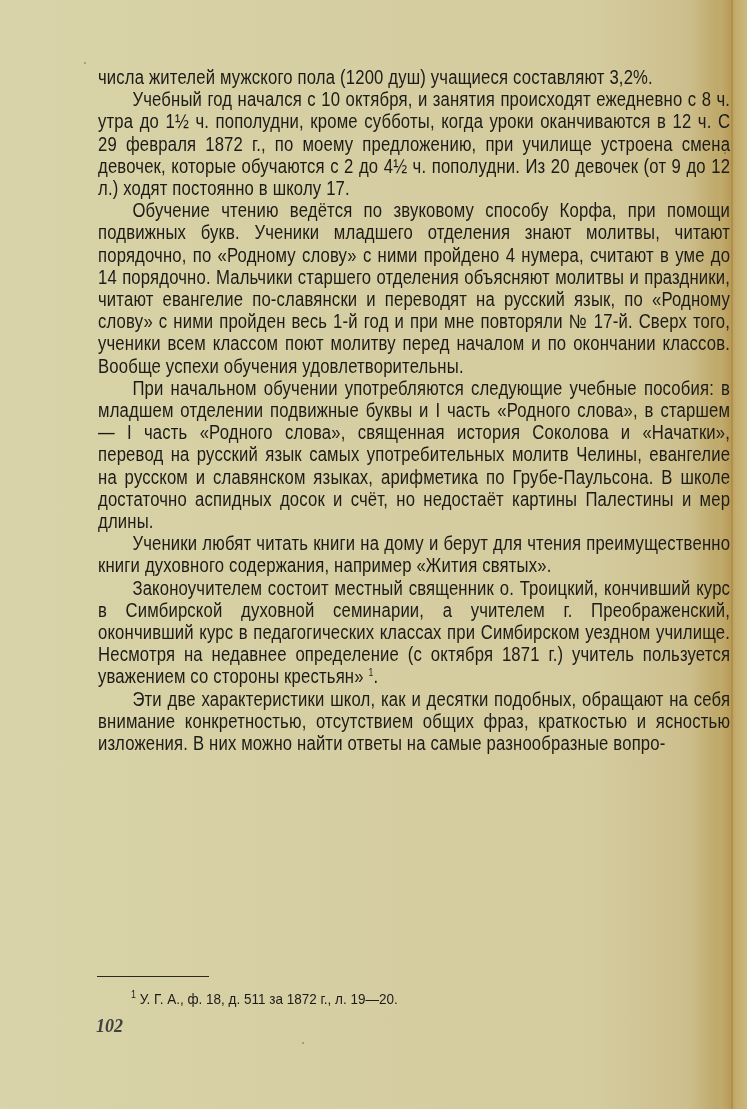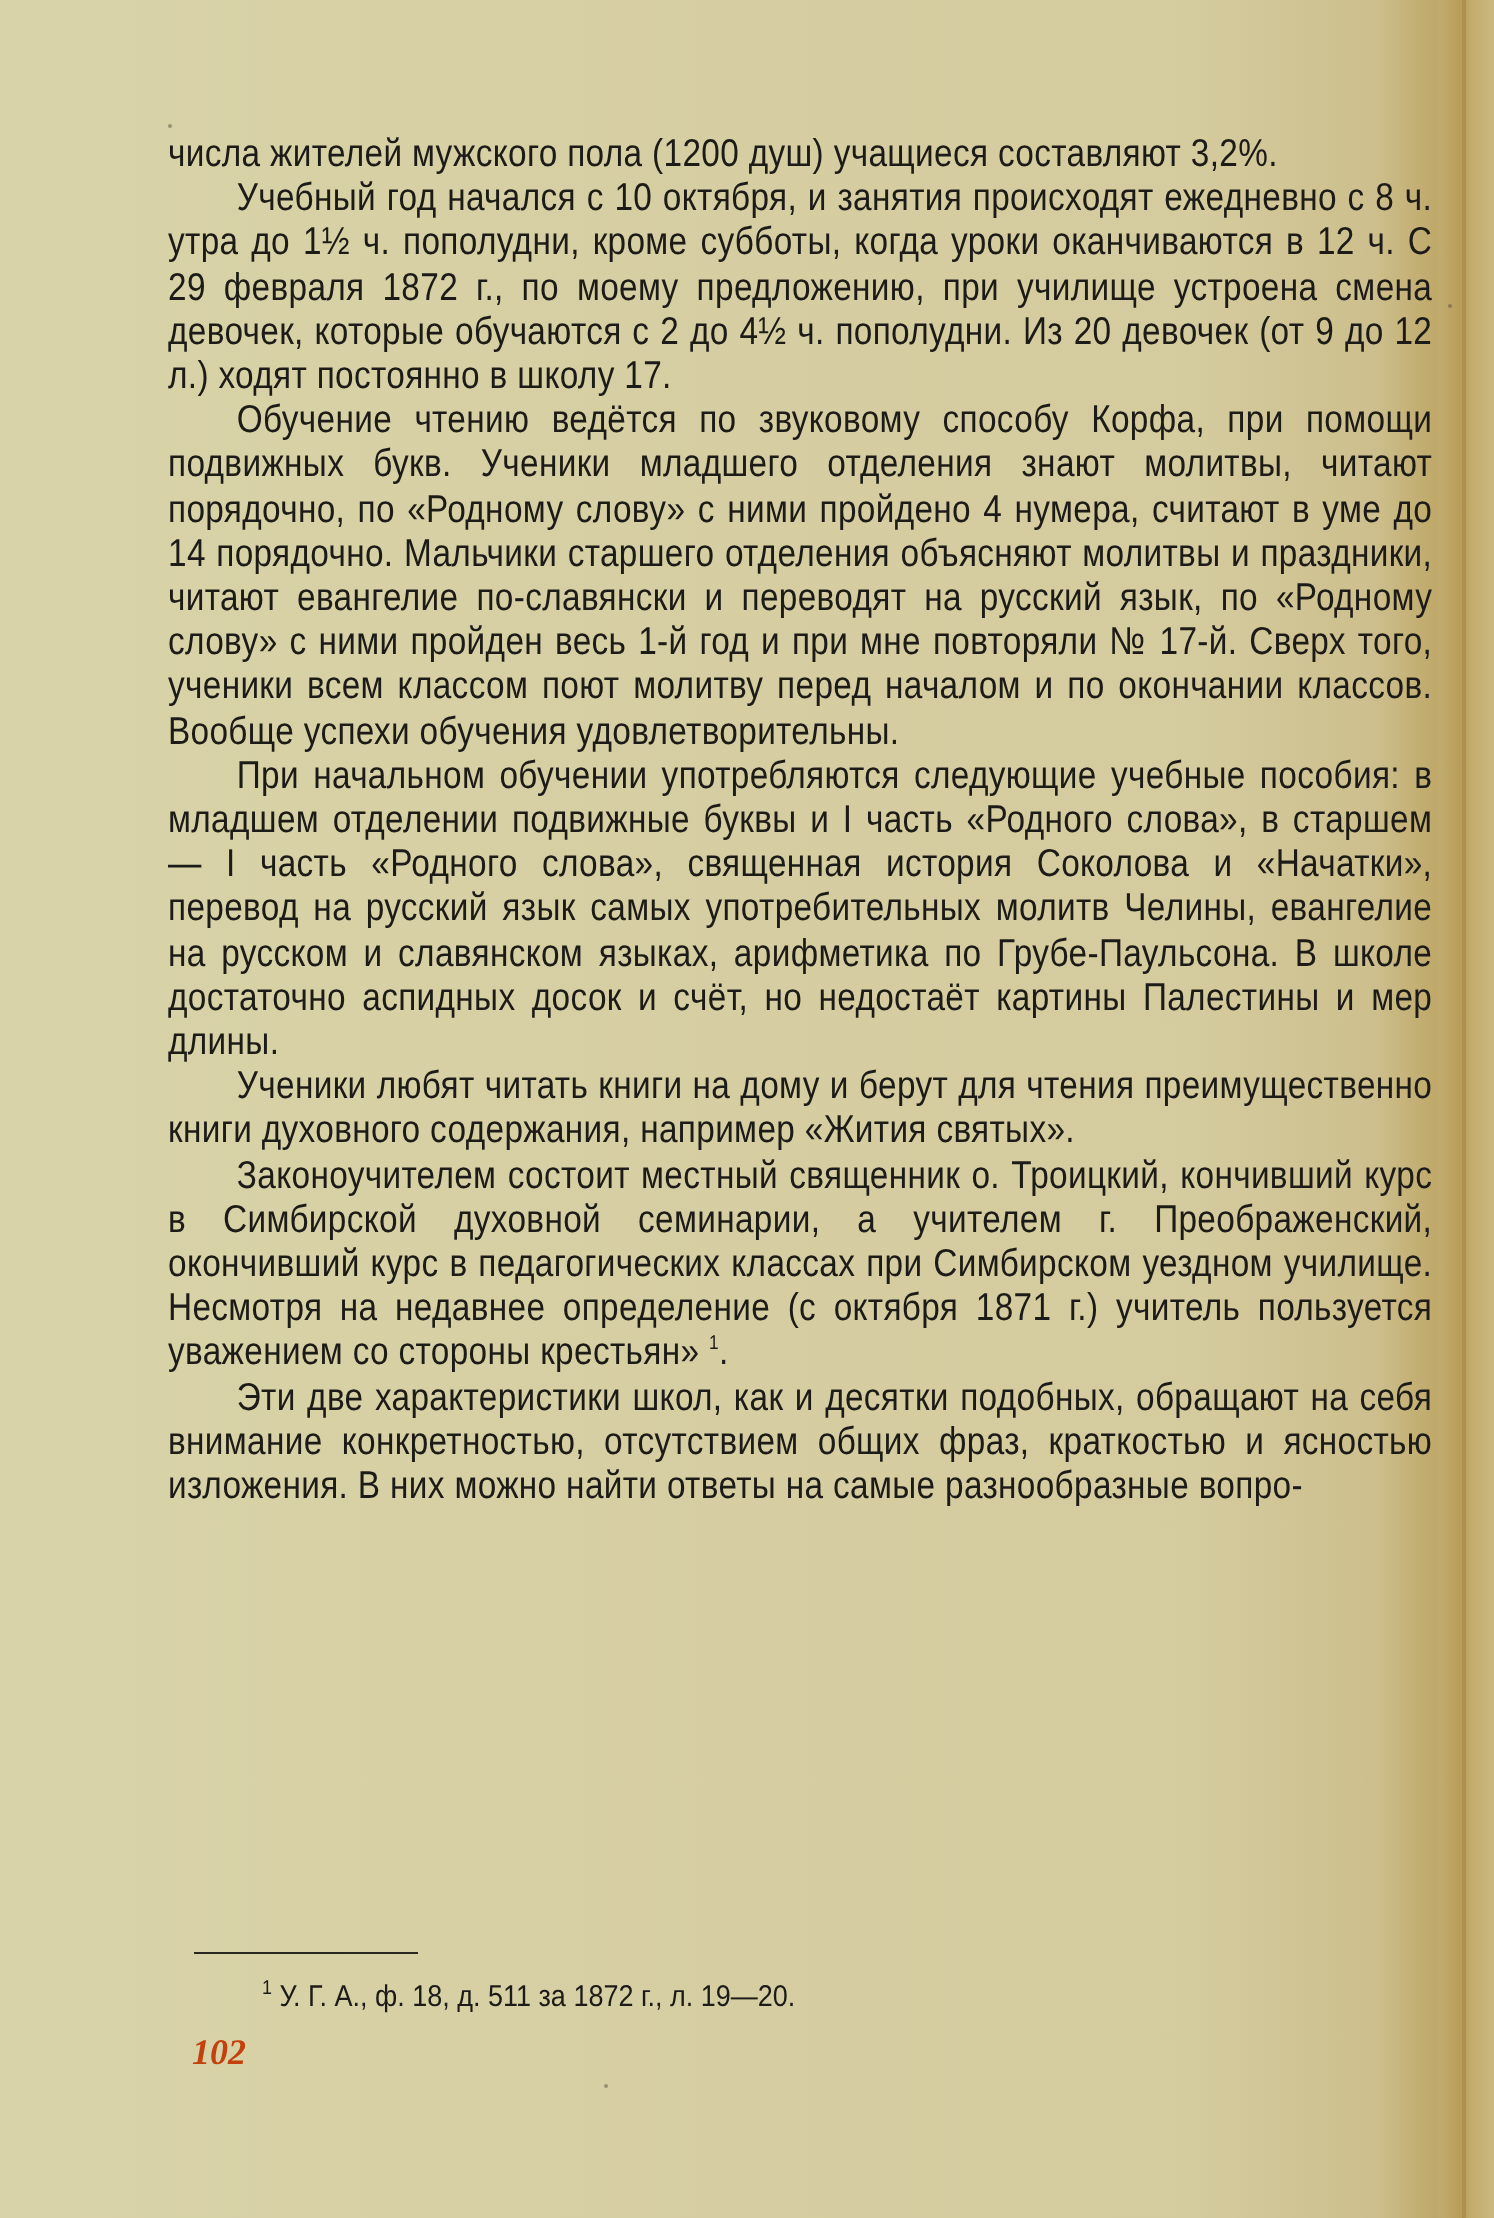--- a/index.html
+++ b/index.html
@@ -26,21 +26,21 @@
     .binding-line {
       position: absolute;
       top: 0;
       right: 14px;
       width: 2px;
       height: 1109px;
       background: rgba(150,115,50,0.35);
     }
     .page {
       position: absolute;
-      left: 84px;
+      left: 98px;
       top: 66px;
       width: 632px;
     }
     .body-text {
       font-family: "Liberation Sans Narrow", "Liberation Sans", "DejaVu Sans", sans-serif;
       font-size: 19.4px;
       line-height: 22.2px;
       letter-spacing: 0.2px;
       text-align: justify;
       transform: scaleX(0.86);
@@ -79,21 +79,21 @@
       line-height: 0;
     }
     .page-number {
       position: absolute;
       left: 96px;
       top: 1016px;
       font-family: "Liberation Serif", "DejaVu Serif", serif;
       font-style: italic;
       font-weight: bold;
       font-size: 18px;
-      color: #c2410c;
+      color: #404040;
     }
     .speck {
       position: absolute;
       width: 2px;
       height: 2px;
       background: rgba(90,80,60,0.5);
       border-radius: 50%;
     }
   </style>
 </head>

